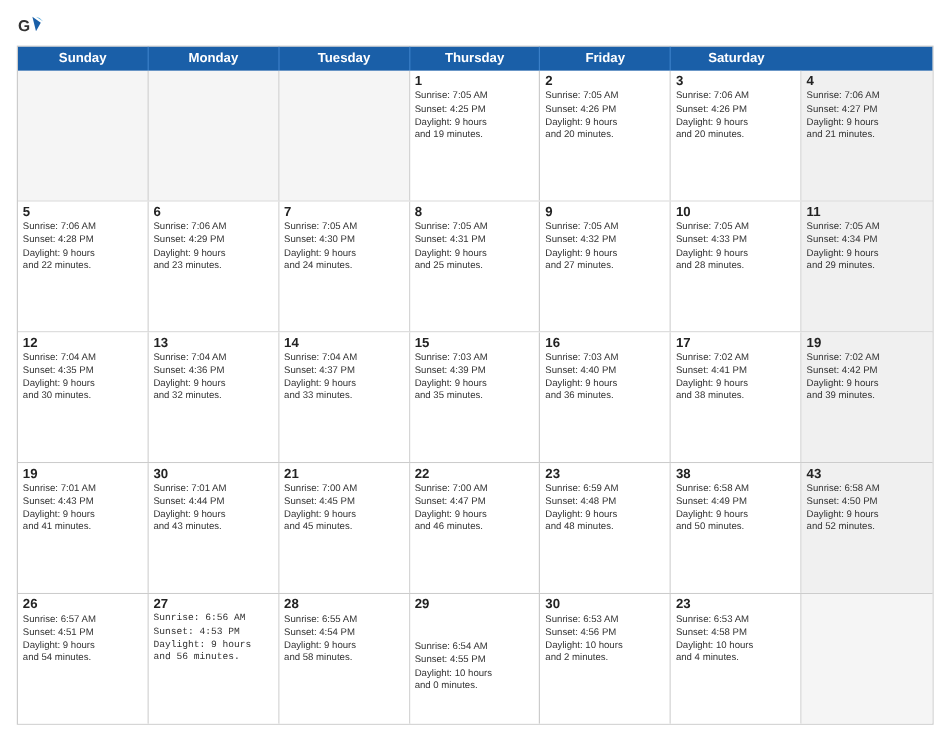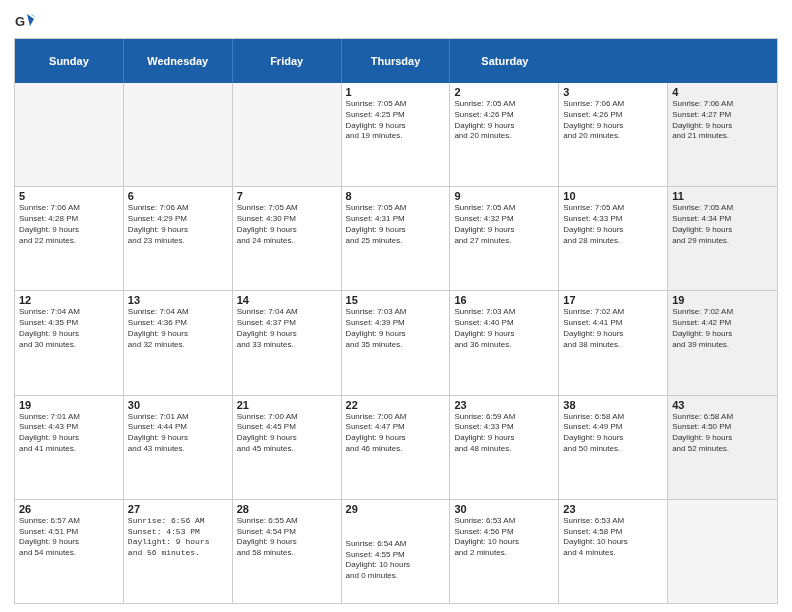--- a/index.html
+++ b/index.html
@@ -55,21 +55,21 @@
     .cal-header {
       display: grid;
       grid-template-columns: repeat(7, 1fr);
       background: #1a5fa8;
     }
     .cal-header-cell {
       color: #fff;
       font-size: 11px;
       font-weight: bold;
       text-align: center;
-      padding: 16px 2px;
+      padding: 4px 2px;
       border-right: 1px solid #3a7fc8;
     }
     .cal-header-cell:last-child { border-right: none; }
     .cal-body {
       flex: 1;
       display: flex;
       flex-direction: column;
     }
     .cal-row {
       flex: 1;
@@ -119,23 +119,24 @@
     </div>
     <div class="header-right">
       <div class="month-title"></div>
       <div class="subtitle"></div>
     </div>
   </div>
 
   <div class="calendar">
     <div class="cal-header">
     <div class="cal-header-cell">Sunday</div>
-        <div class="cal-header-cell">Wednesday</div>
+        <div class="cal-header-cell">Monday</div>
+        <div class="cal-header-cell">Tuesday</div>
+        <div class="cal-header-cell">Thursday</div>
         <div class="cal-header-cell">Friday</div>
-        <div class="cal-header-cell">Thursday</div>
         <div class="cal-header-cell">Saturday</div>
       </div>
     <div class="cal-body">
     <div class="cal-row">
           <div class="cal-cell empty"></div>
           <div class="cal-cell empty"></div>
           <div class="cal-cell empty"></div>
           <div class="cal-cell">
             <span class="day-num">1</span>
             <div class="cell-text" style="white-space: pre-line;">Sunrise: 7:05 AM
@@ -292,21 +293,21 @@
           <div class="cal-cell">
             <span class="day-num">22</span>
             <div class="cell-text" style="white-space: pre-line;">Sunrise: 7:00 AM
 Sunset: 4:47 PM
 Daylight: 9 hours
 and 46 minutes.</div>
           </div>
           <div class="cal-cell">
             <span class="day-num">23</span>
             <div class="cell-text" style="white-space: pre-line;">Sunrise: 6:59 AM
-Sunset: 4:33 PM
+Sunset: 4:48 PM
 Daylight: 9 hours
 and 48 minutes.</div>
           </div>
           <div class="cal-cell">
             <span class="day-num">38</span>
             <div class="cell-text" style="white-space: pre-line;">Sunrise: 6:58 AM
 Sunset: 4:49 PM
 Daylight: 9 hours
 and 50 minutes.</div>
           </div>

